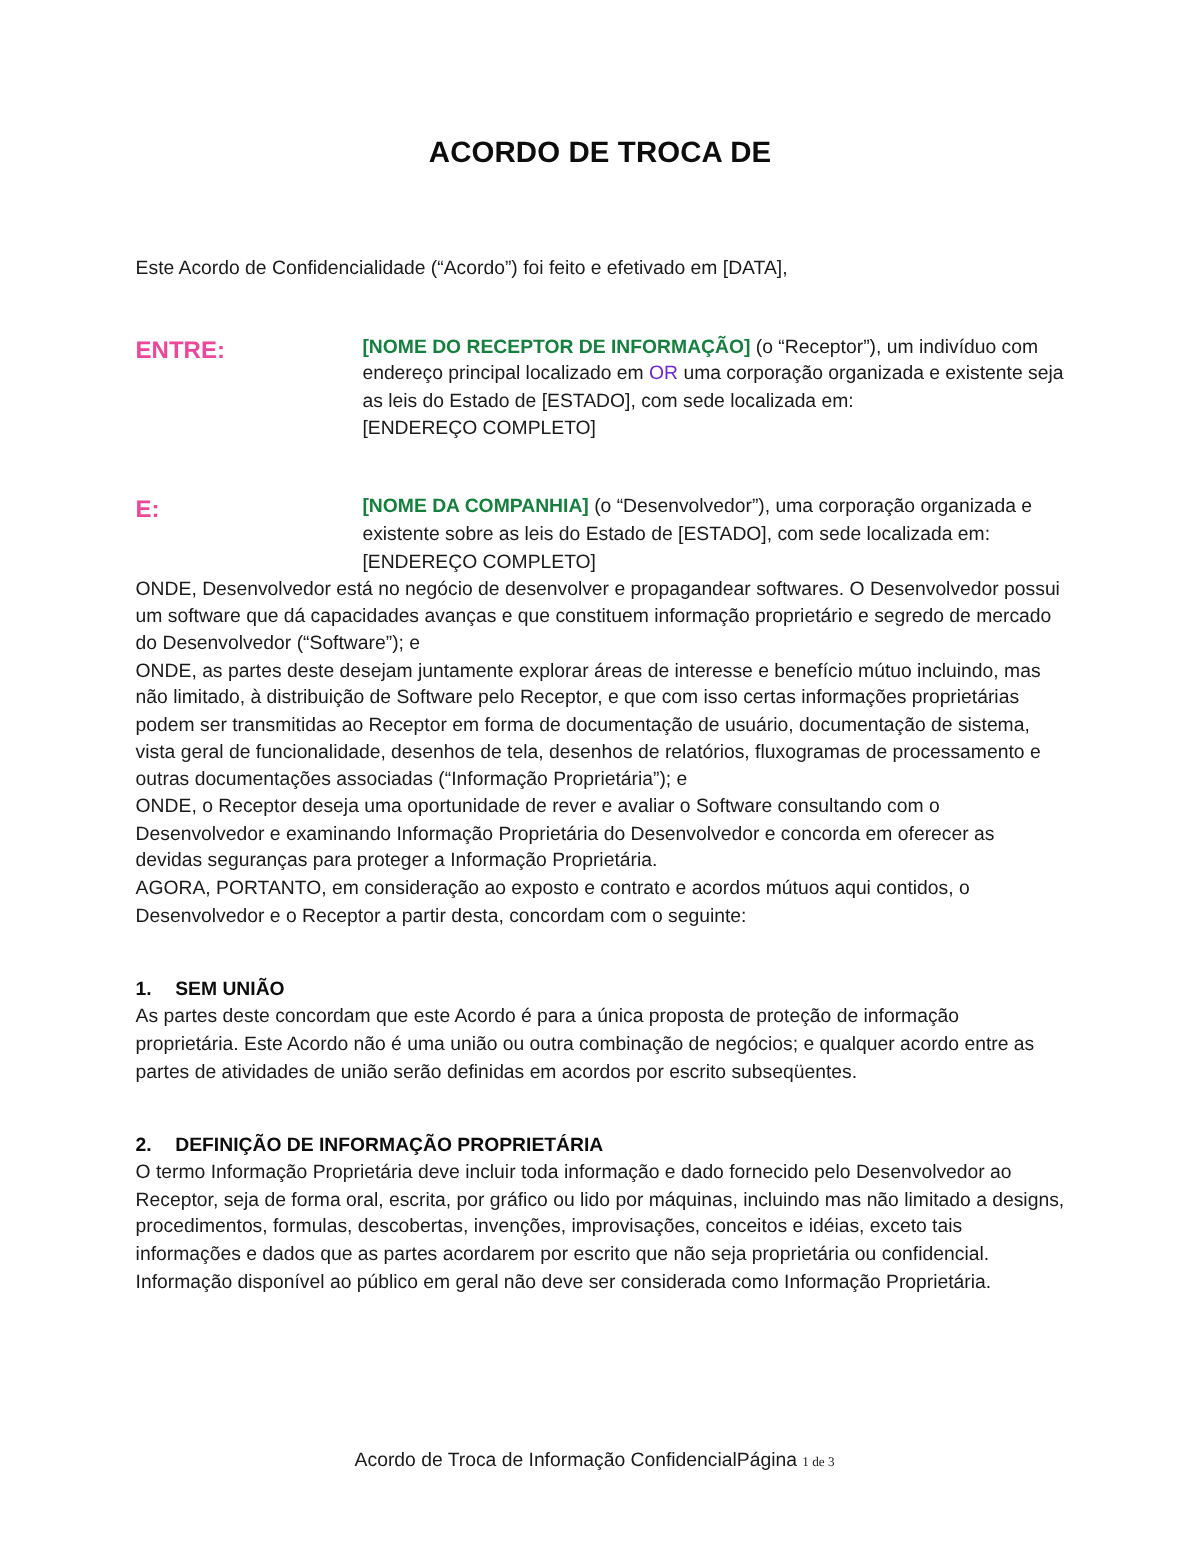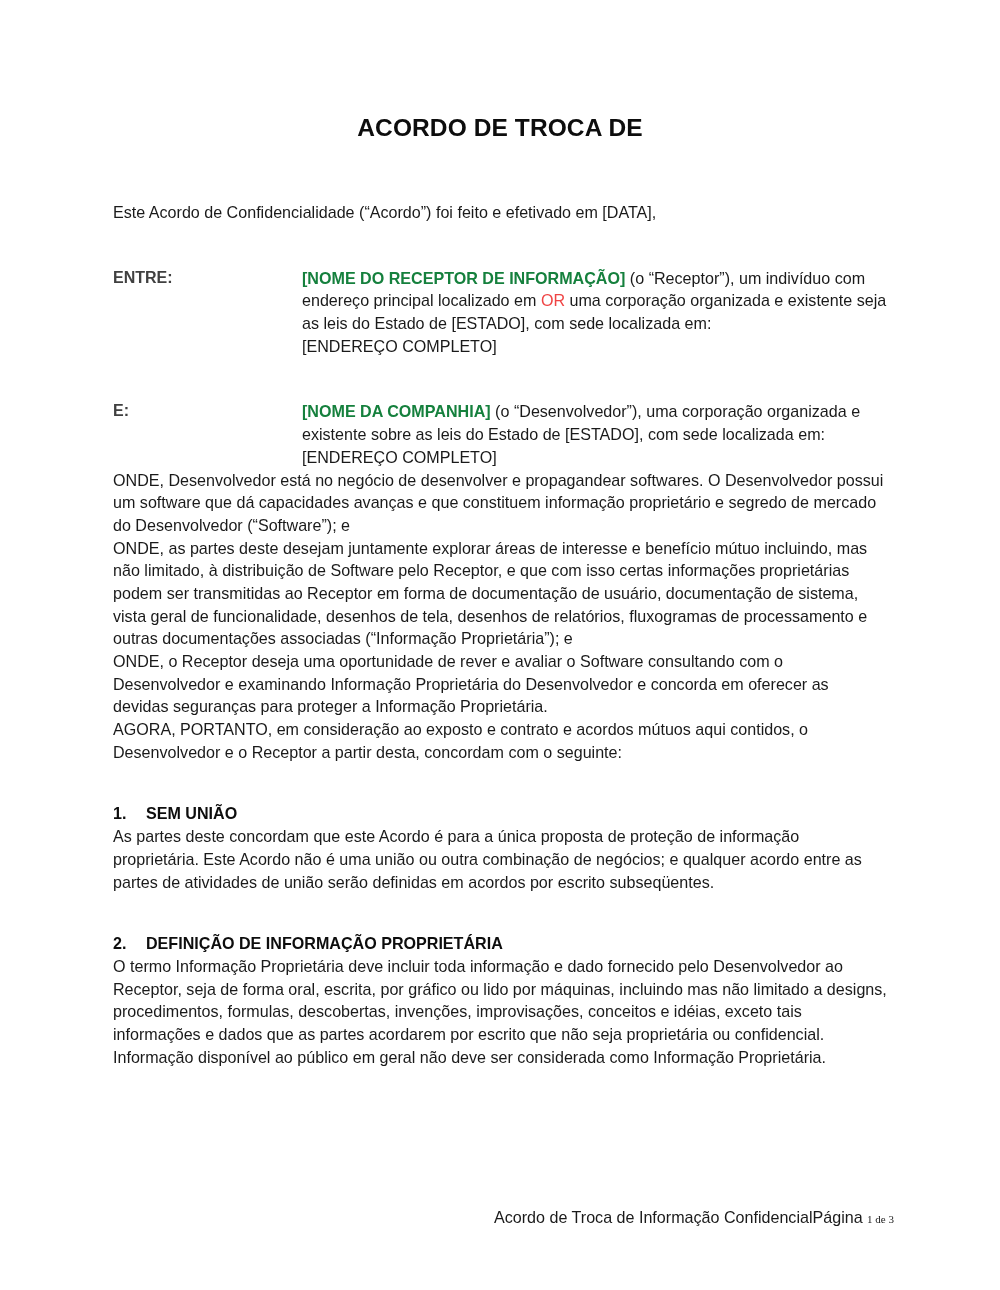--- a/index.html
+++ b/index.html
@@ -58,36 +58,36 @@
   
   .party {
     display: flex;
     align-items: flex-start;
   }
   .party-entre { margin-top: 43px; }
   .party-e     { margin-top: 43px; }
 
   .party-label {
     flex: 0 0 189px;
-    font-size: 16px;
-    font-weight: bold;
-    line-height: 1.41;
-    color: #404040;
+    font-size: 20px;
+    font-weight: bold;
+    line-height: 1.41;
+    color: #ec4899;
   }
   .party-body {
     flex: 1 1 auto;
     font-size: 16.1px;
     line-height: 1.41;
   }
   .party-body .strong {
     font-weight: bold;
     color: #15803d;
   }
   .party-body .or-token {
-    color: #ef4444;
+    color: #6d28d9;
   }
   .party-address {
     margin-top: 22px;
   }
 
   
   .recital    { margin-top: 42px; }
   .recital-2  { margin-top: 24px; }
   .recital-3  { margin-top: 24px; }
   .now-therefore { margin-top: 24px; }
@@ -111,24 +111,24 @@
     flex: 1 1 auto;
   }
   .section-body {
     margin-top: 24px;
   }
 
   
   .footer {
     position: absolute;
     left: 113px;
-    right: 106px;
+    right: 122px;
     top: 1208px;
     display: flex;
-    justify-content: flex-end;
+    justify-content: center;
     align-items: baseline;
     font-size: 16.1px;
     color: #1a1a1a;
   }
   .footer-left {
     font-family: "Liberation Sans", sans-serif;
   }
   .footer-right {
     font-family: "Liberation Sans", sans-serif;
     white-space: nowrap;
@@ -140,21 +140,21 @@
 </style>
 </head>
 <body>
 
 <div class="page">
 
   <h1 class="doc-title">
     <span class="title-line">ACORDO DE TROCA DE</span>
   </h1>
 
-  <div class="content" style="top:201px;">
+  <div class="content" style="top:212px;">
 
     <p class="body intro" style="margin-top:0;">Este Acordo de Confidencialidade (“Acordo”) foi feito e efetivado em [DATA],</p>
 
     <div class="party party-entre">
       <div class="party-label">ENTRE:</div>
       <div class="party-body">
         <p class="body"><span class="strong">[NOME DO RECEPTOR DE INFORMAÇÃO]</span><span> (o “Receptor”), um indivíduo com endereço principal localizado em </span><span class="or-token">OR</span><span> uma corporação organizada e existente seja as leis do Estado de [ESTADO], com sede localizada em:</span></p>
         <p class="body party-address">[ENDEREÇO COMPLETO]</p>
       </div>
     </div>

